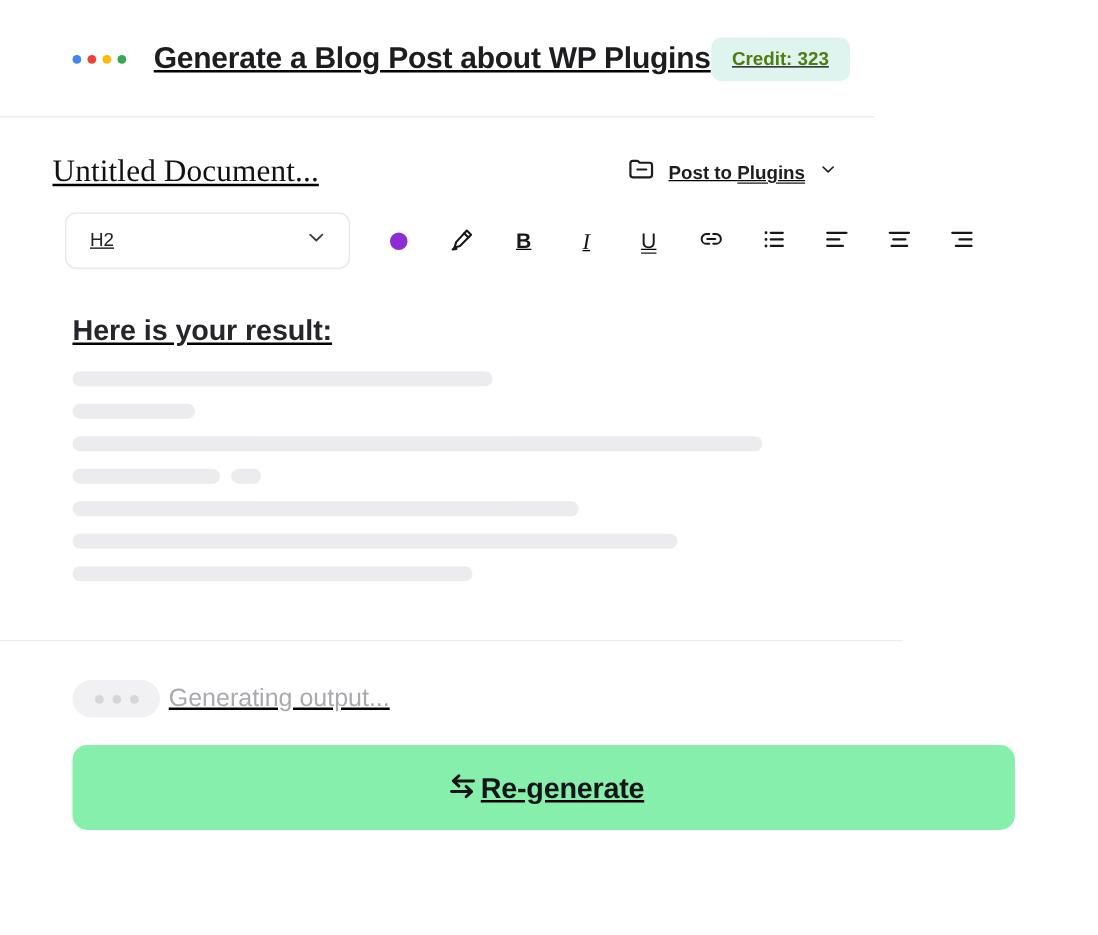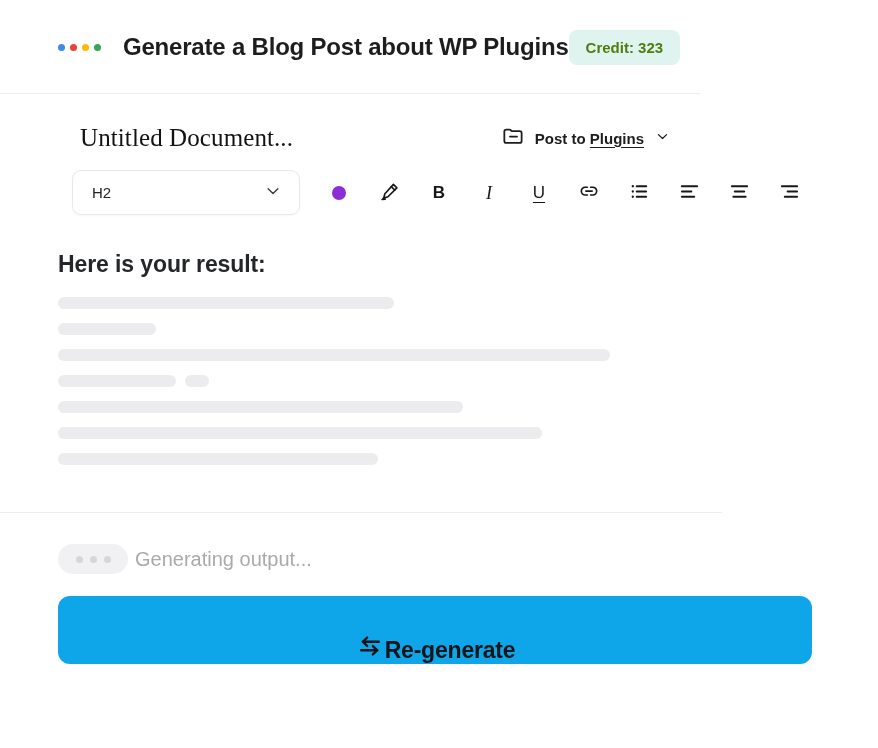--- a/index.html
+++ b/index.html
@@ -11,20 +11,21 @@
     font-family: "Liberation Sans", sans-serif;
     -webkit-font-smoothing: antialiased;
     overflow: hidden;
   }
 
   .app {
     position: relative;
     width: 722px;
     height: 748px;
     background: #ffffff;
+    text-decoration: underline;
   }
 
   
   .header {
     position: relative;
     height: 94px;
     display: flex;
     align-items: center;
     padding: 0 52px 0 58px;
   }
@@ -72,21 +73,21 @@
     font-weight: bold;
     padding: 9px 17px;
     border-radius: 8px;
     white-space: nowrap;
   }
 
   
   .docbar {
     display: flex;
     align-items: center;
-    padding: 26px 52px 0 80px;
+    padding: 26px 52px 0 42px;
     height: 62px;
   }
   .doc-title {
     font-family: "Liberation Serif", serif;
     font-size: 25px;
     font-weight: normal;
     color: #111214;
     letter-spacing: 0.1px;
   }
   .save-group {
@@ -106,21 +107,20 @@
     text-decoration: underline;
     text-underline-offset: 3px;
   }
   .chevron-sm { display: block; margin-left: 2px; }
 
   
   .toolbar {
     display: flex;
     align-items: center;
     padding: 14px 52px 0 52px;
-    margin-left: 20px;
   }
 
   .style-select {
     width: 228px;
     height: 45px;
     border: 1px solid #e8e8ea;
     border-radius: 9px;
     background: #ffffff;
     display: flex;
     align-items: center;
@@ -249,23 +249,23 @@
     font-size: 20px;
     color: #a9aaae;
   }
 
   .regen-btn {
     margin-top: 17px;
     width: 754px;
     height: 68px;
     border: none;
     border-radius: 12px;
-    background: #0ea5e9;
-    display: flex;
-    align-items: flex-end;
+    background: #86efac;
+    display: flex;
+    align-items: center;
     justify-content: center;
     cursor: pointer;
   }
   .regen-label {
     font-size: 23px;
     font-weight: bold;
     color: #141518;
     letter-spacing: -0.2px;
   }
 </style>

